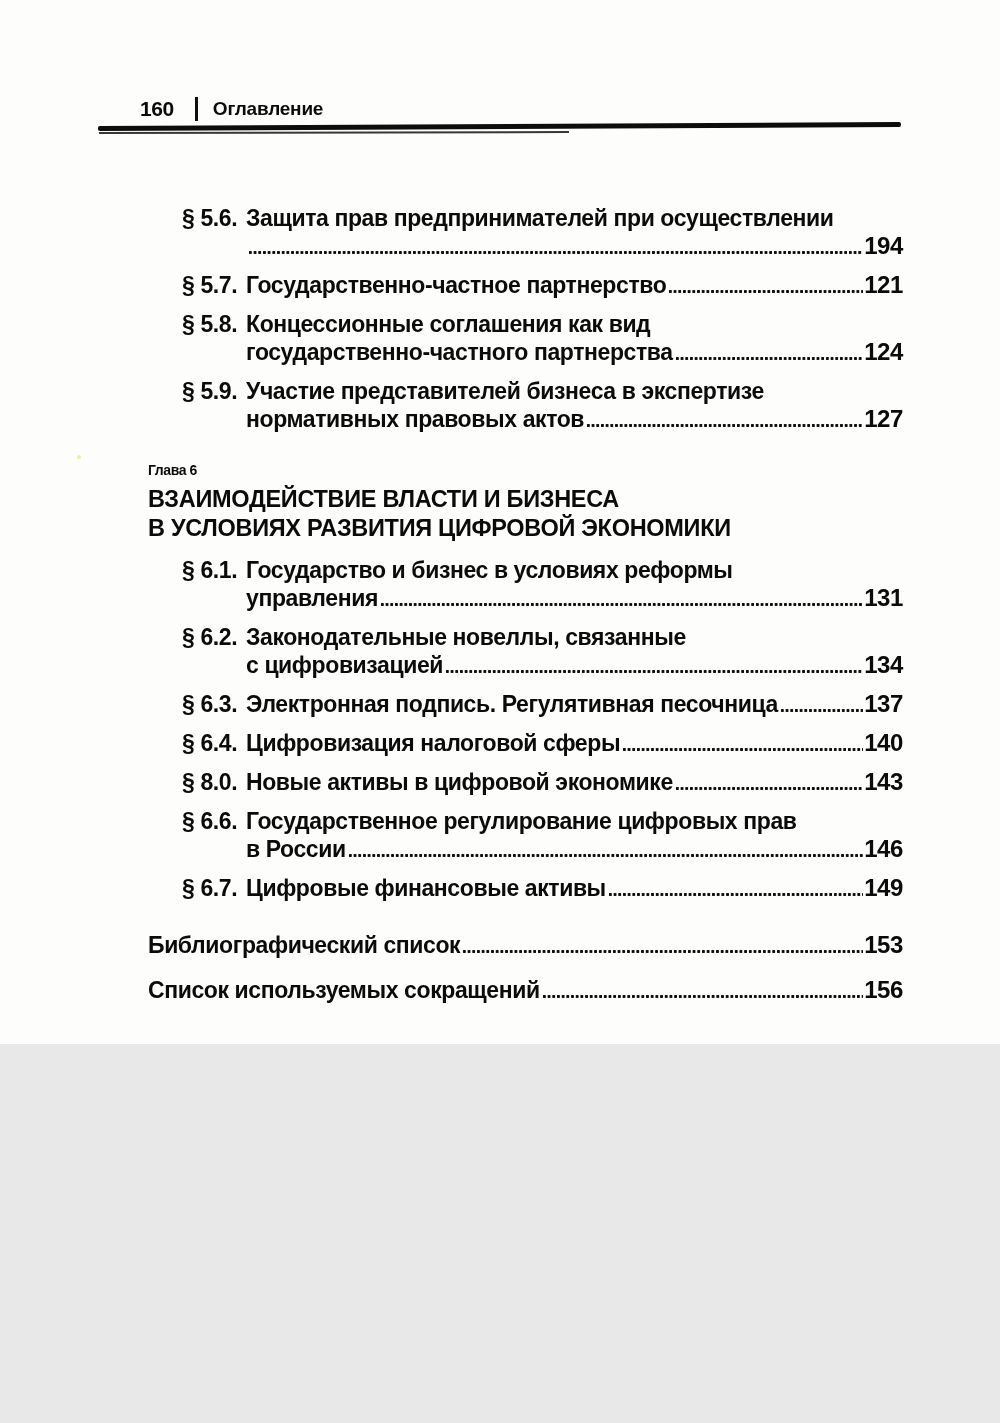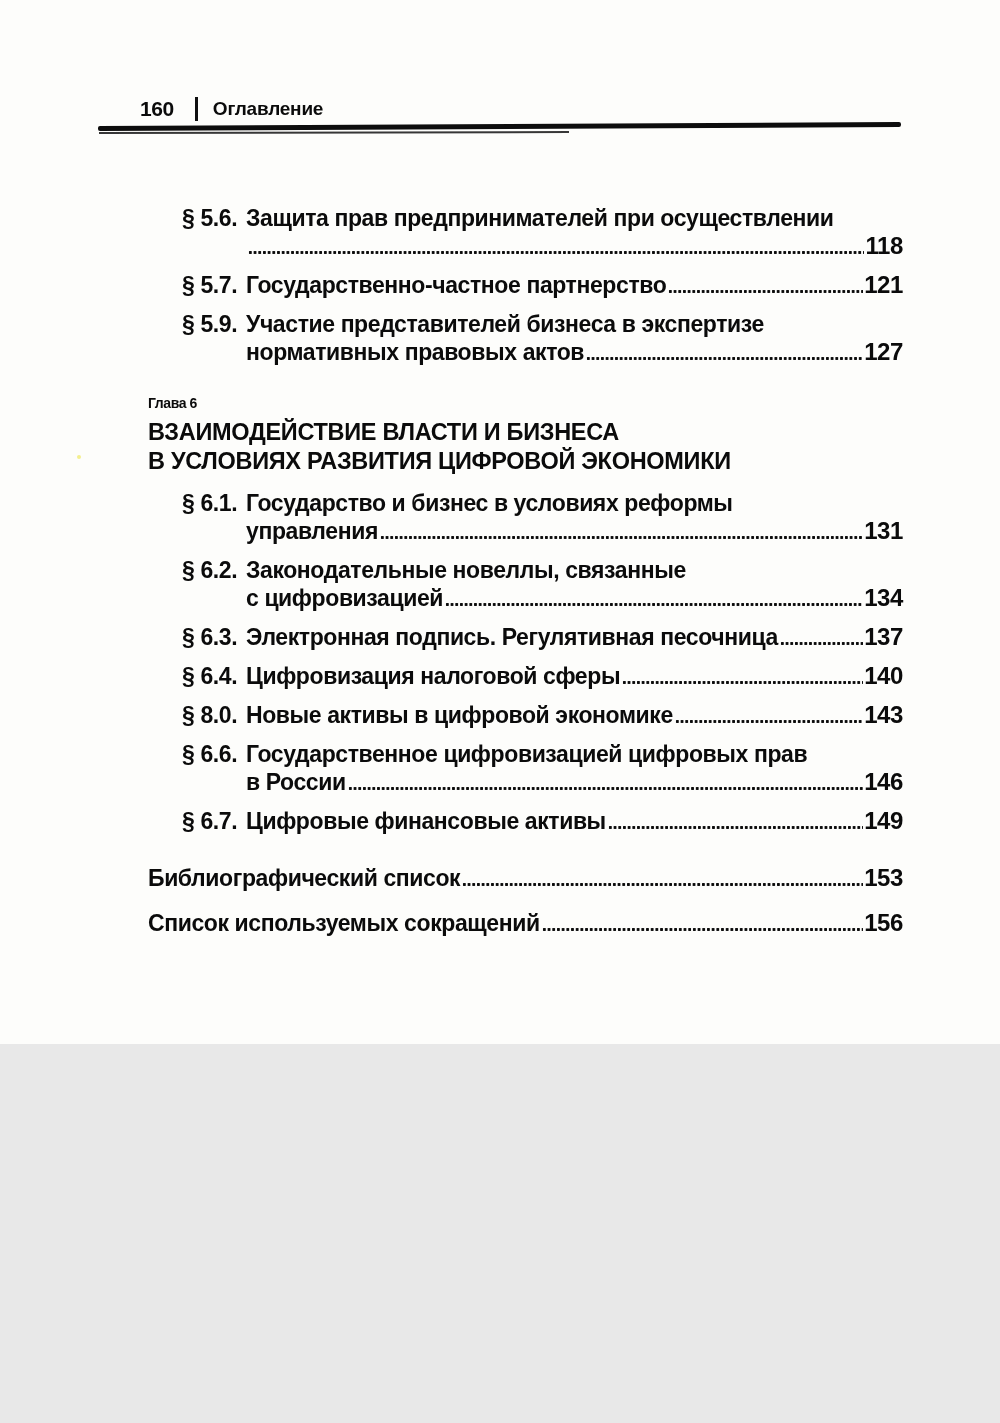--- a/index.html
+++ b/index.html
@@ -63,33 +63,44 @@
 
   <div class="toc">
 
     <div class="entry">
       <div class="eline">
         <span class="num">§ 5.6.</span>
         <span class="txt">Защита прав предпринимателей при осуществлении</span>
       </div>
       <div class="eline cont">
         <span class="dots"></span>
-        <span class="pg">118</span>
+        <span class="pg">194</span>
       </div>
     </div>
 
     <div class="entry">
       <div class="eline">
         <span class="num">§ 5.7.</span>
         <span class="txt">Государственно-частное партнерство</span>
         <span class="dots"></span>
         <span class="pg">121</span>
       </div>
     </div>
 
+    <div class="entry">
+      <div class="eline">
+        <span class="num">§ 5.8.</span>
+        <span class="txt">Концессионные соглашения как вид</span>
+      </div>
+      <div class="eline cont">
+        <span class="txt">государственно-частного партнерства</span>
+        <span class="dots"></span>
+        <span class="pg">124</span>
+      </div>
+    </div>
 
     <div class="entry">
       <div class="eline">
         <span class="num">§ 5.9.</span>
         <span class="txt">Участие представителей бизнеса в экспертизе</span>
       </div>
       <div class="eline cont">
         <span class="txt">нормативных правовых актов</span>
         <span class="dots"></span>
         <span class="pg">127</span>
@@ -149,21 +160,21 @@
         <span class="num">§ 8.0.</span>
         <span class="txt">Новые активы в цифровой экономике</span>
         <span class="dots"></span>
         <span class="pg">143</span>
       </div>
     </div>
 
     <div class="entry">
       <div class="eline">
         <span class="num">§ 6.6.</span>
-        <span class="txt">Государственное цифровизацией цифровых прав</span>
+        <span class="txt">Государственное регулирование цифровых прав</span>
       </div>
       <div class="eline cont">
         <span class="txt">в России</span>
         <span class="dots"></span>
         <span class="pg">146</span>
       </div>
     </div>
 
     <div class="entry">
       <div class="eline">

